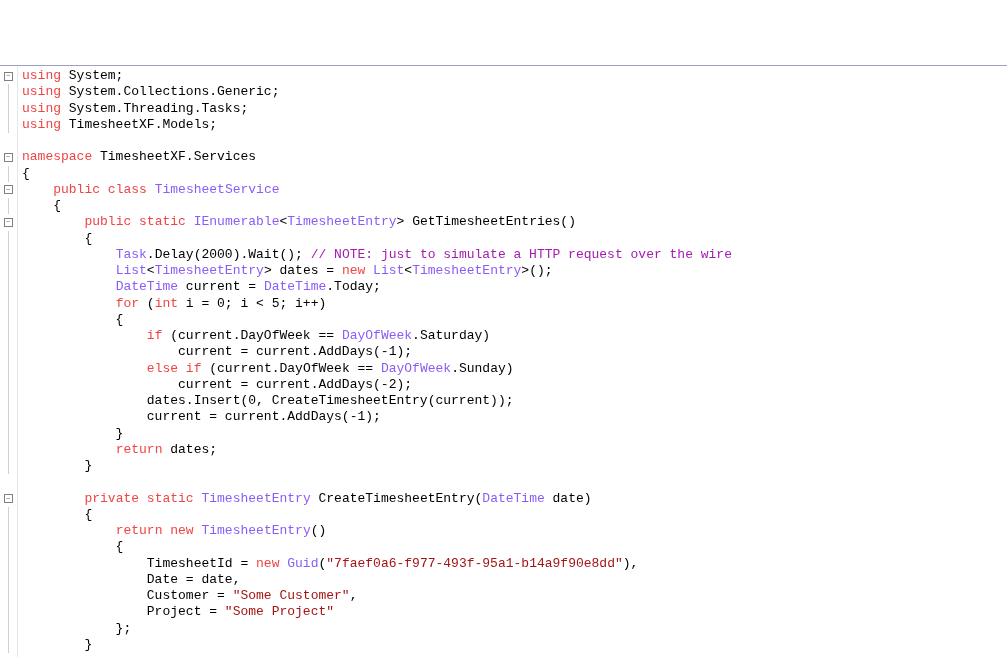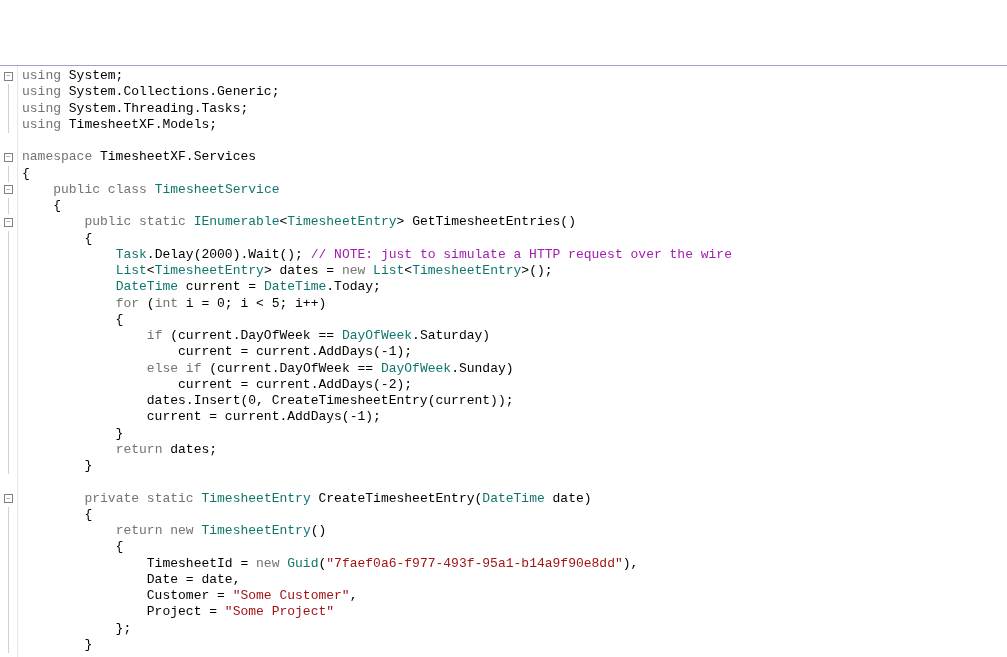--- a/index.html
+++ b/index.html
@@ -48,22 +48,22 @@
       height: 100%;
       background: #d0d0d0;
       position: absolute;
       left: 8px;
     }
     .code {
       padding: 2px 0 2px 4px;
       flex: 1;
     }
     .line { height: 16.25px; }
-    .kw { color: #737373; }
-    .type { color: #0f766e; }
+    .kw { color: #ef4444; }
+    .type { color: #8b5cf6; }
     .str { color: #a31515; }
     .comment { color: #a21caf; }
   </style>
 </head>
 <body>
 
 
 
 <div class="editor">
   <div class="gutter" id="gutter"><div class="gutter-line"><div class="outline-box">−</div></div><div class="gutter-line"><div class="outline-line"></div></div><div class="gutter-line"><div class="outline-line"></div></div><div class="gutter-line"><div class="outline-line"></div></div><div class="gutter-line"></div><div class="gutter-line"><div class="outline-box">−</div></div><div class="gutter-line"><div class="outline-line"></div></div><div class="gutter-line"><div class="outline-box">−</div></div><div class="gutter-line"><div class="outline-line"></div></div><div class="gutter-line"><div class="outline-box">−</div></div><div class="gutter-line"><div class="outline-line"></div></div><div class="gutter-line"><div class="outline-line"></div></div><div class="gutter-line"><div class="outline-line"></div></div><div class="gutter-line"><div class="outline-line"></div></div><div class="gutter-line"><div class="outline-line"></div></div><div class="gutter-line"><div class="outline-line"></div></div><div class="gutter-line"><div class="outline-line"></div></div><div class="gutter-line"><div class="outline-line"></div></div><div class="gutter-line"><div class="outline-line"></div></div><div class="gutter-line"><div class="outline-line"></div></div><div class="gutter-line"><div class="outline-line"></div></div><div class="gutter-line"><div class="outline-line"></div></div><div class="gutter-line"><div class="outline-line"></div></div><div class="gutter-line"><div class="outline-line"></div></div><div class="gutter-line"><div class="outline-line"></div></div><div class="gutter-line"></div><div class="gutter-line"><div class="outline-box">−</div></div><div class="gutter-line"><div class="outline-line"></div></div><div class="gutter-line"><div class="outline-line"></div></div><div class="gutter-line"><div class="outline-line"></div></div><div class="gutter-line"><div class="outline-line"></div></div><div class="gutter-line"><div class="outline-line"></div></div><div class="gutter-line"><div class="outline-line"></div></div><div class="gutter-line"><div class="outline-line"></div></div><div class="gutter-line"><div class="outline-line"></div></div><div class="gutter-line"><div class="outline-line"></div></div><div class="gutter-line"></div></div>

